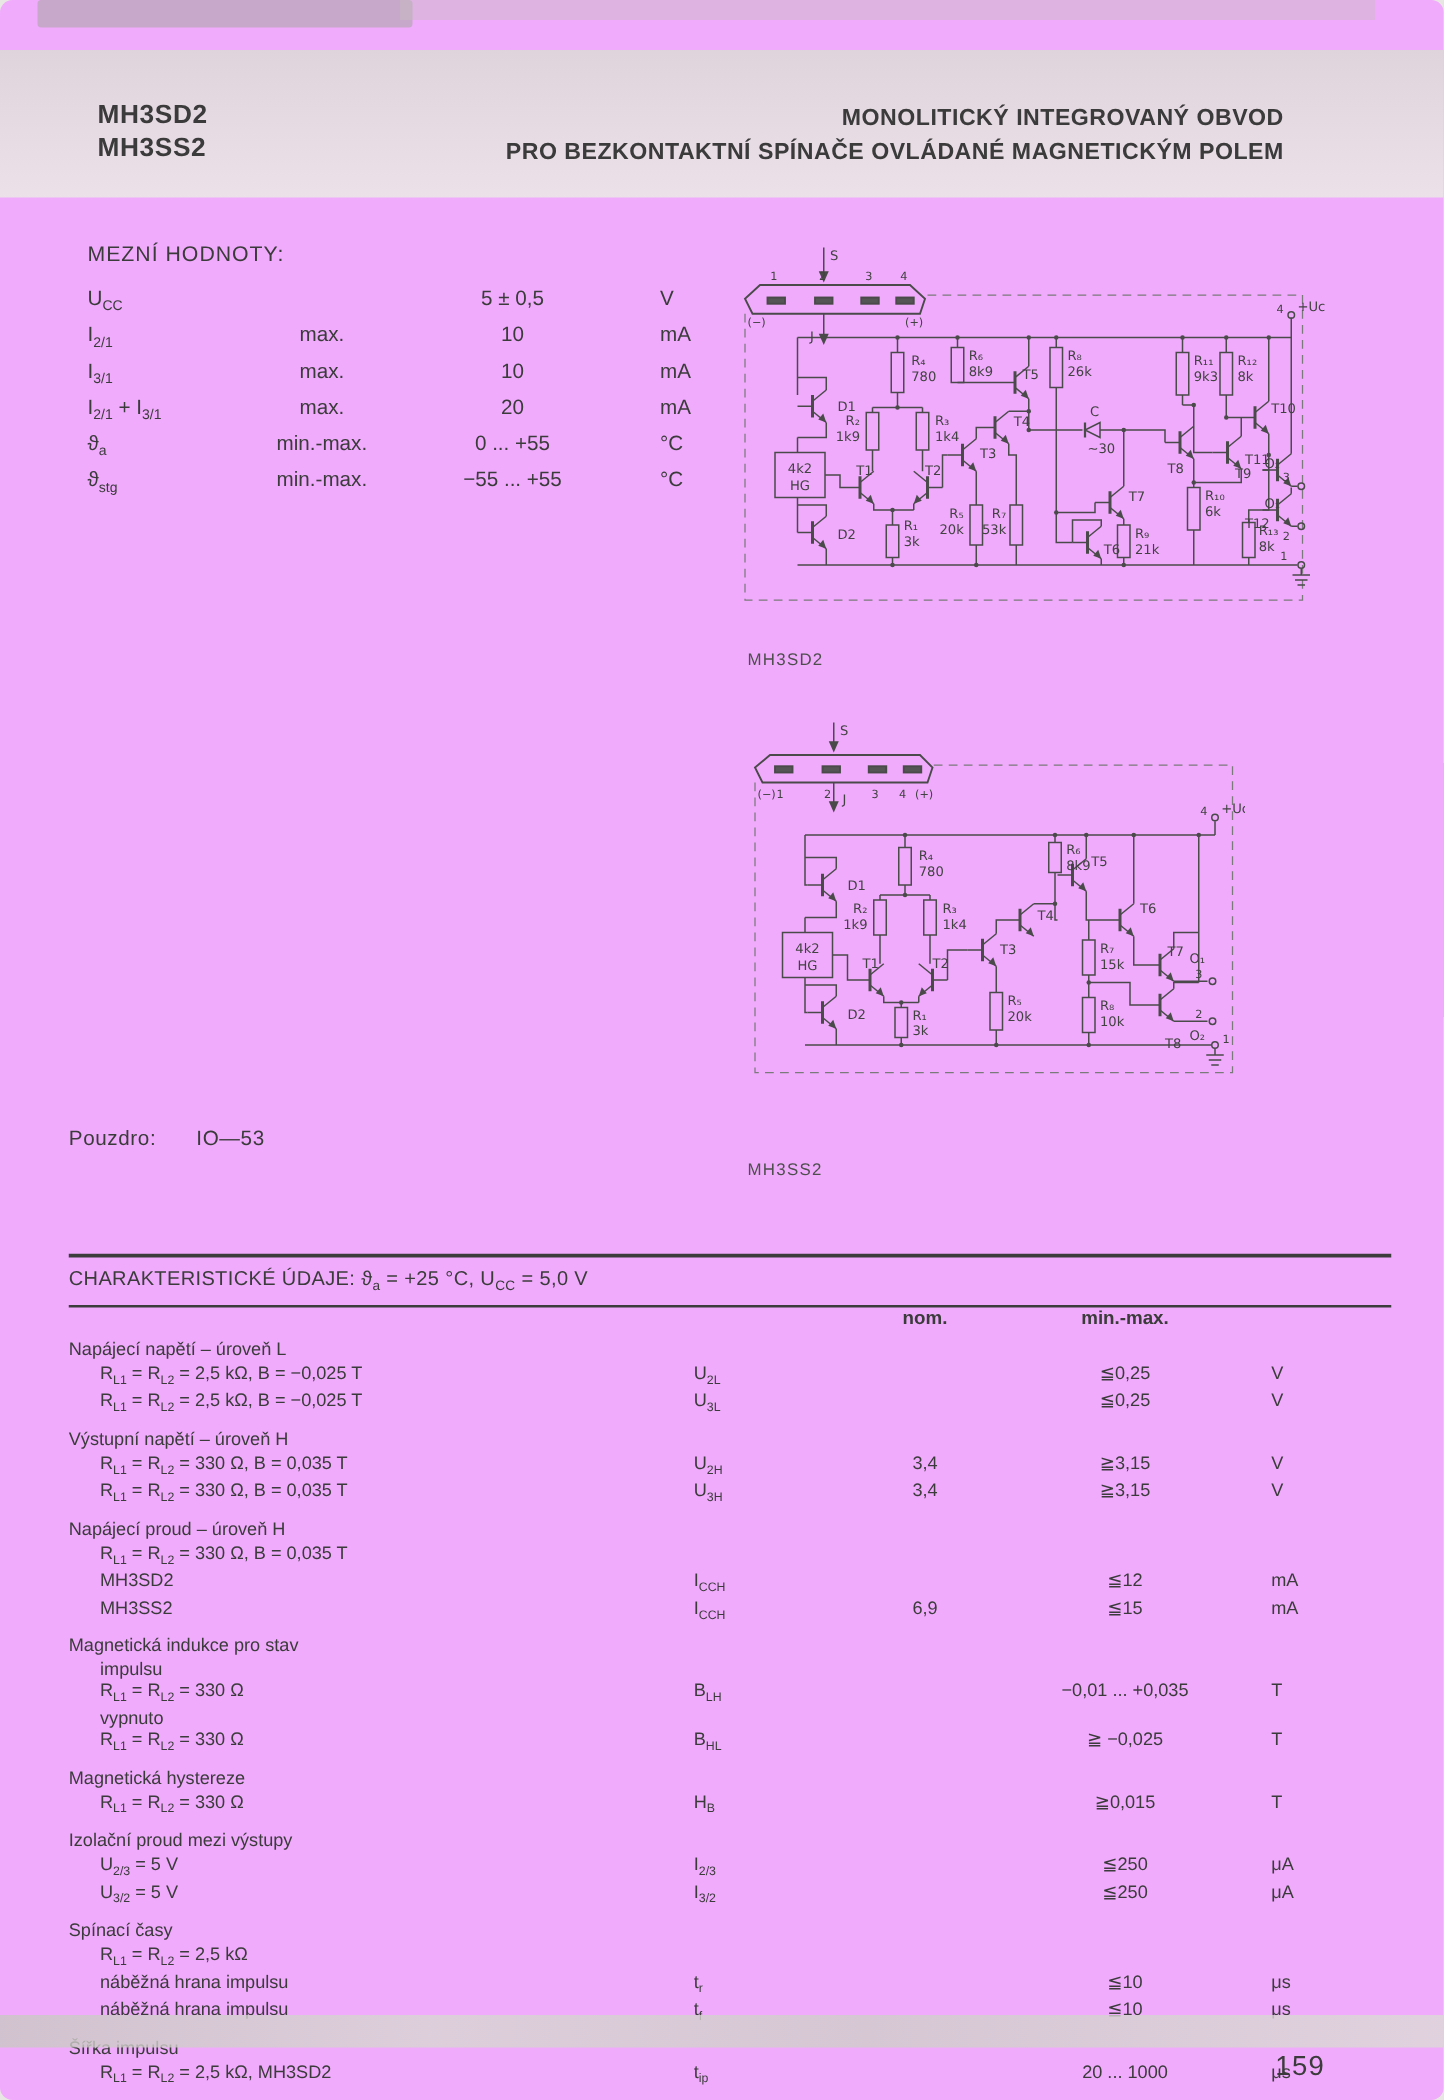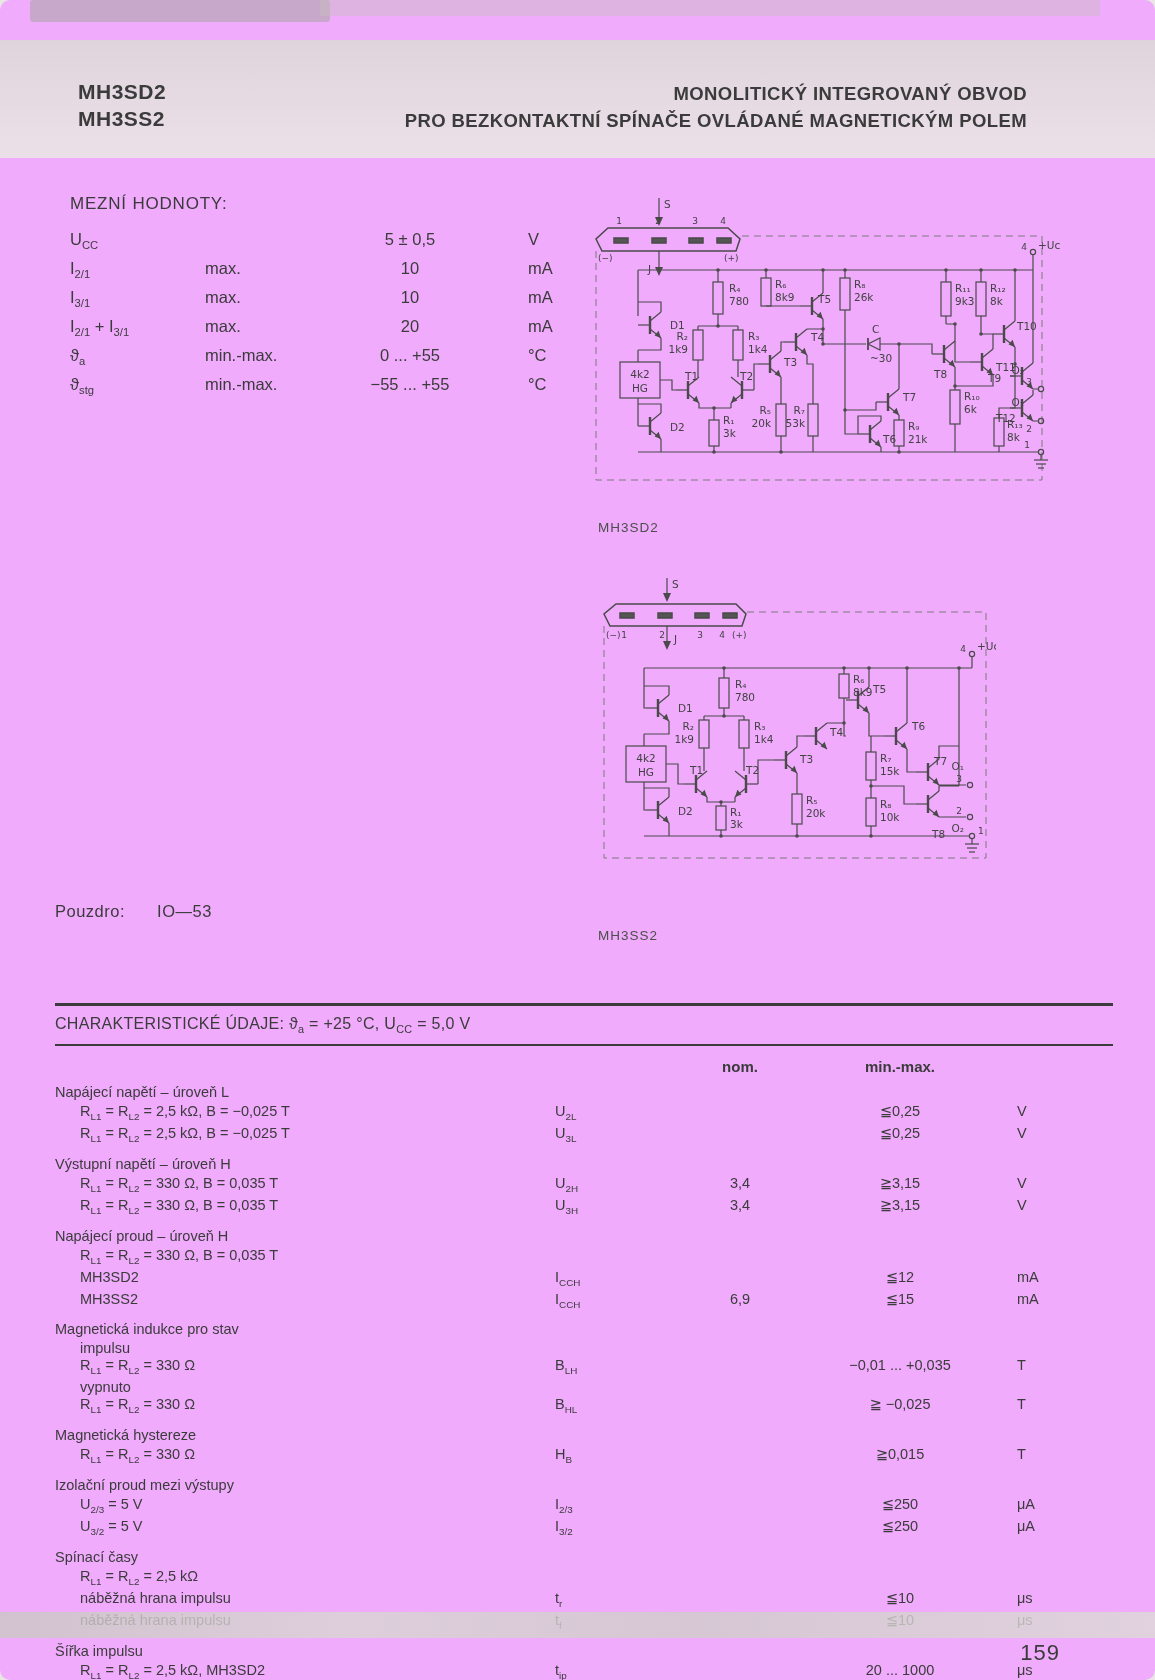--- a/index.html
+++ b/index.html
@@ -14,41 +14,41 @@
   .smudge2{left:320px;top:0;width:780px;height:16px;background:#c2c1bc;opacity:.4;}
   .band-bottom{left:0;top:1612px;width:1155px;height:26px;
     background:linear-gradient(90deg,#c9c8c3 0%,#d8d7d2 30%,#cfcec9 60%,#dcdbd6 100%);opacity:.8;}
   
   .models{left:78px;top:78px;font-size:21px;font-weight:bold;line-height:27px;letter-spacing:.5px;}
   .titles{right:128px;top:80px;text-align:right;font-size:18.5px;font-weight:bold;line-height:27px;letter-spacing:.4px;white-space:nowrap;}
   
   .limits{left:70px;top:194px;width:520px;font-size:16.5px;}
   .limits-title{font-size:17px;letter-spacing:.8px;margin-bottom:16px;}
   .lrow{display:grid;grid-template-columns:135px 105px 200px 75px;height:29px;align-items:baseline;}
-  .lc-cond{text-align:left;}
+  .lc-cond{text-align:center;}
   .lc-value{text-align:center;}
   .lc-unit{padding-left:18px;}
   
   .fig1{left:590px;top:194px;}
   .fig2{left:594px;top:576px;}
   .fig-caption{font-size:13.5px;letter-spacing:1px;color:#4e4e4e;}
   .cap1{left:598px;top:520px;}
   .cap2{left:598px;top:928px;}
   svg text{font-family:"DejaVu Sans",sans-serif;fill:#424242;}
   .st{font-size:10.5px;}
   .ss{font-size:9px;}
   
   .pouzdro{left:55px;top:902px;font-size:16.5px;letter-spacing:.5px;}
   .pouzdro .val{margin-left:32px;text-align:center;}
   
   .chars{left:55px;top:1003px;width:1058px;font-size:14.5px;}
   .rule1{border-top:3px solid #3c3c3c;}
   .rule2{border-top:2px solid #3c3c3c;}
   .char-title{font-size:16px;margin:9px 0 9px 0;letter-spacing:.3px;}
-  .chead{display:grid;grid-template-columns:500px 130px 110px 210px 58px;font-weight:bold;font-size:15px;margin-top:12px;margin-bottom:8px;}
+  .chead{display:grid;grid-template-columns:500px 130px 110px 210px 58px;font-weight:bold;font-size:15px;margin-bottom:8px;}
   .chead .nom,.cc-nom{text-align:center;}
   .chead .mm,.cc-mm{text-align:center;}
   .cgroup{margin-top:9px;}
   .cheading{line-height:17px;margin-bottom:2px;}
   .crow{display:grid;grid-template-columns:500px 130px 110px 210px 58px;line-height:17px;}
   .cc-desc{padding-left:25px;}
   .cc-unit{padding-left:12px;}
   
   .pageno{right:95px;top:1640px;font-size:22px;letter-spacing:1px;}
 </style>

